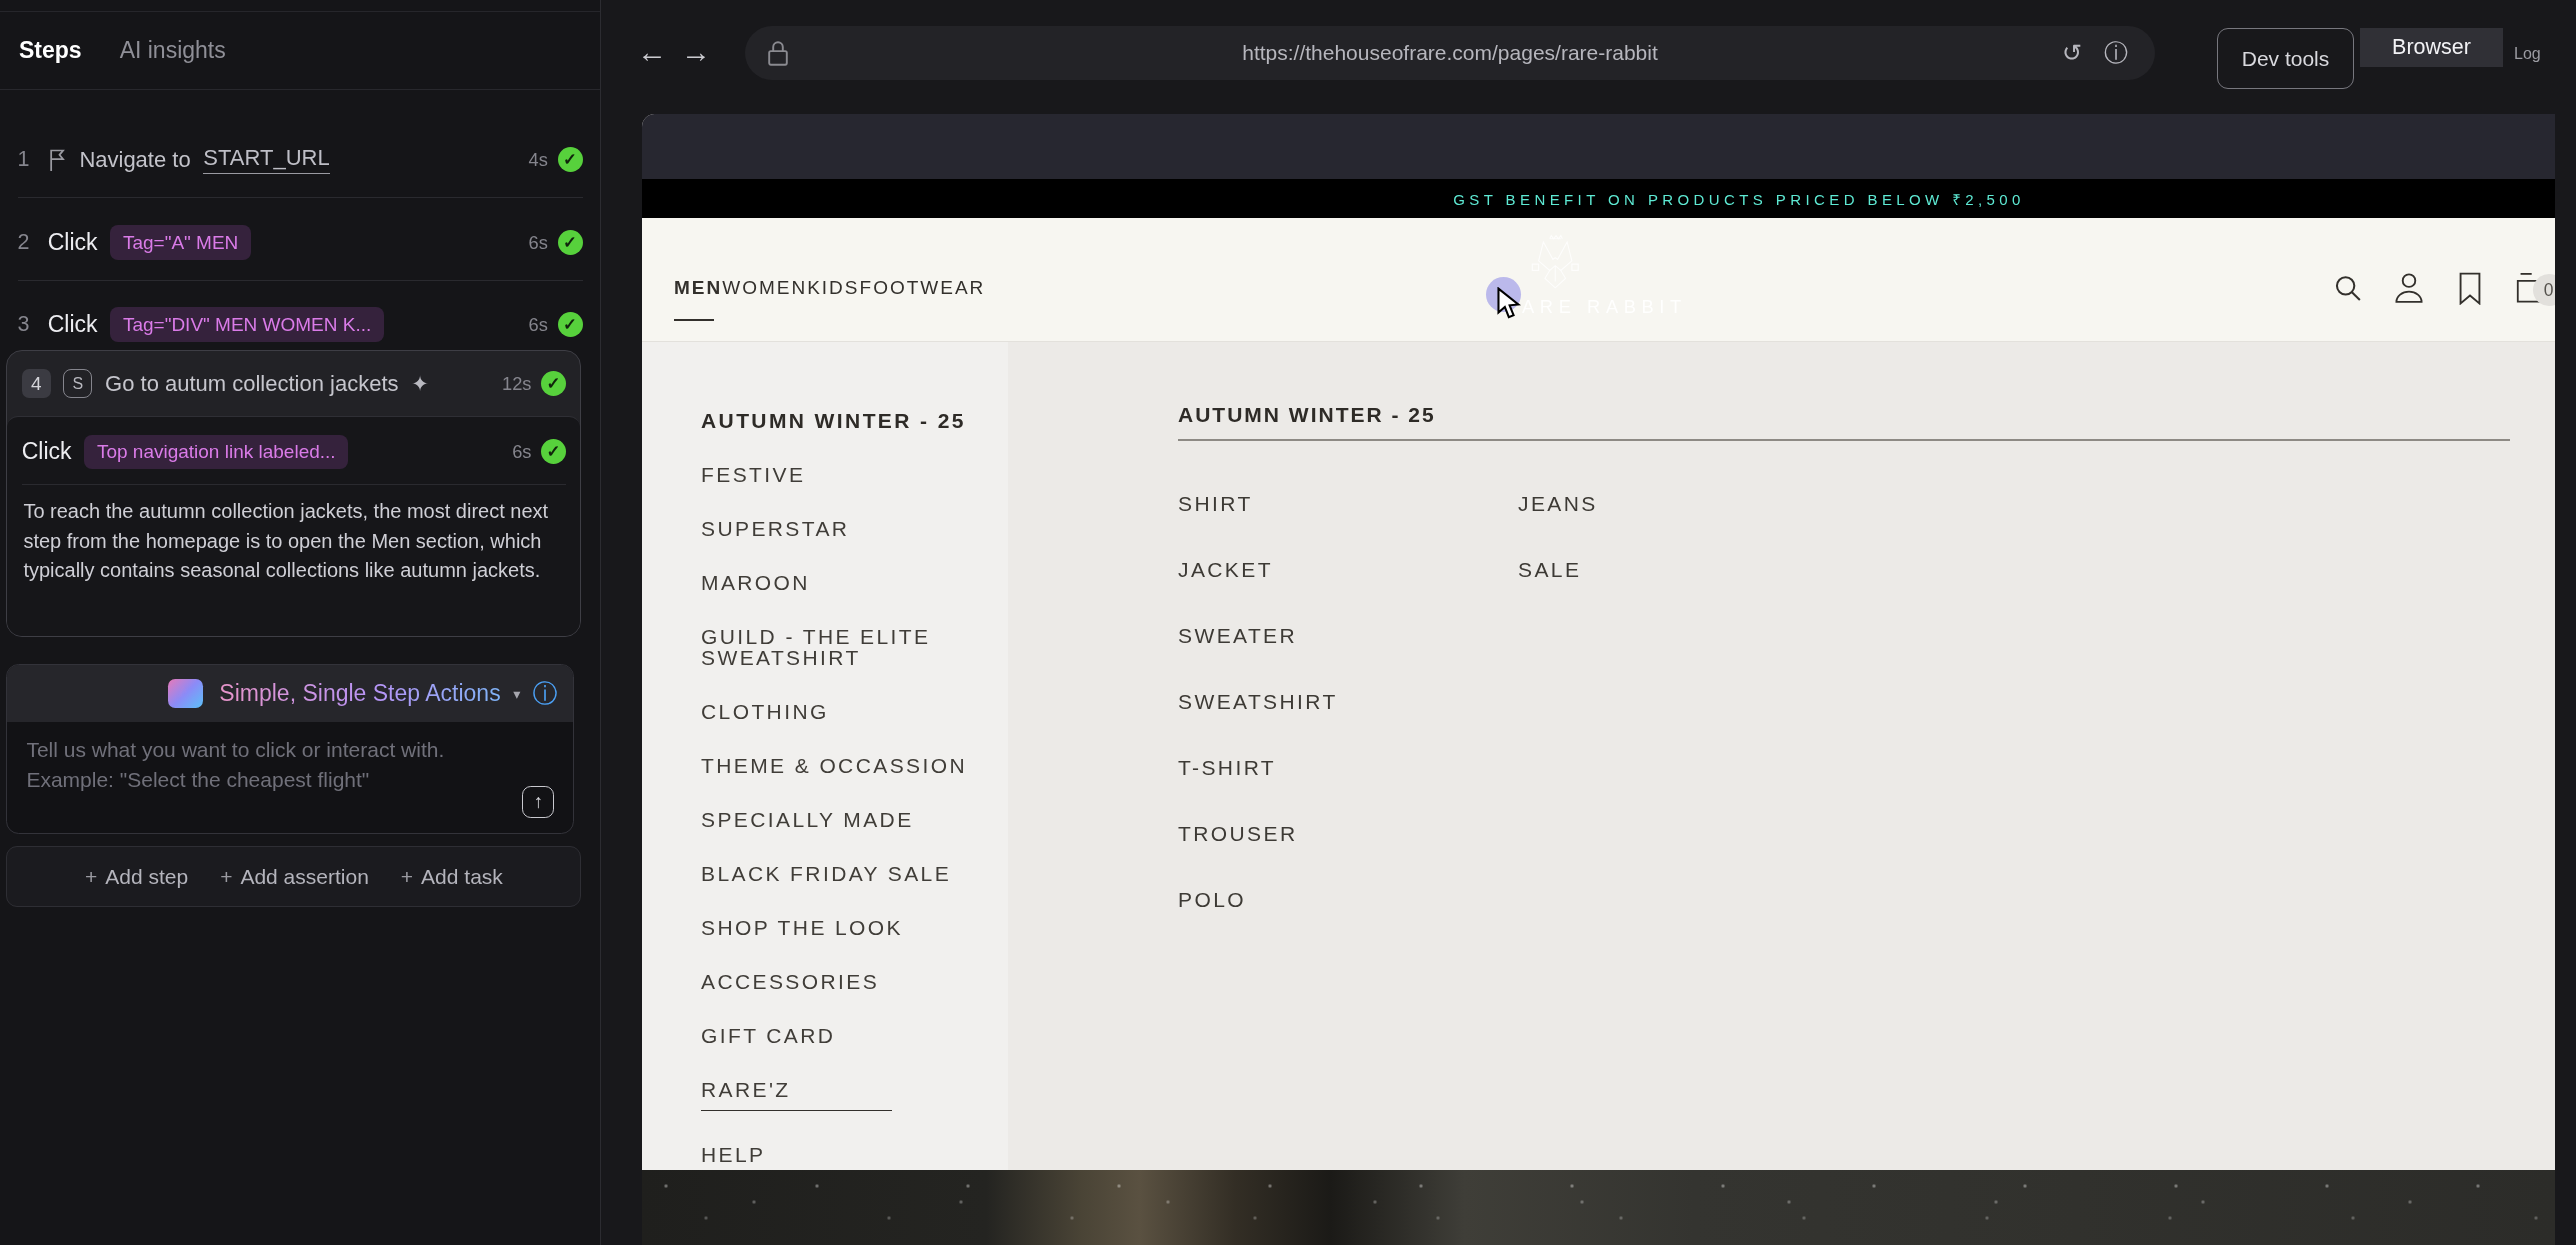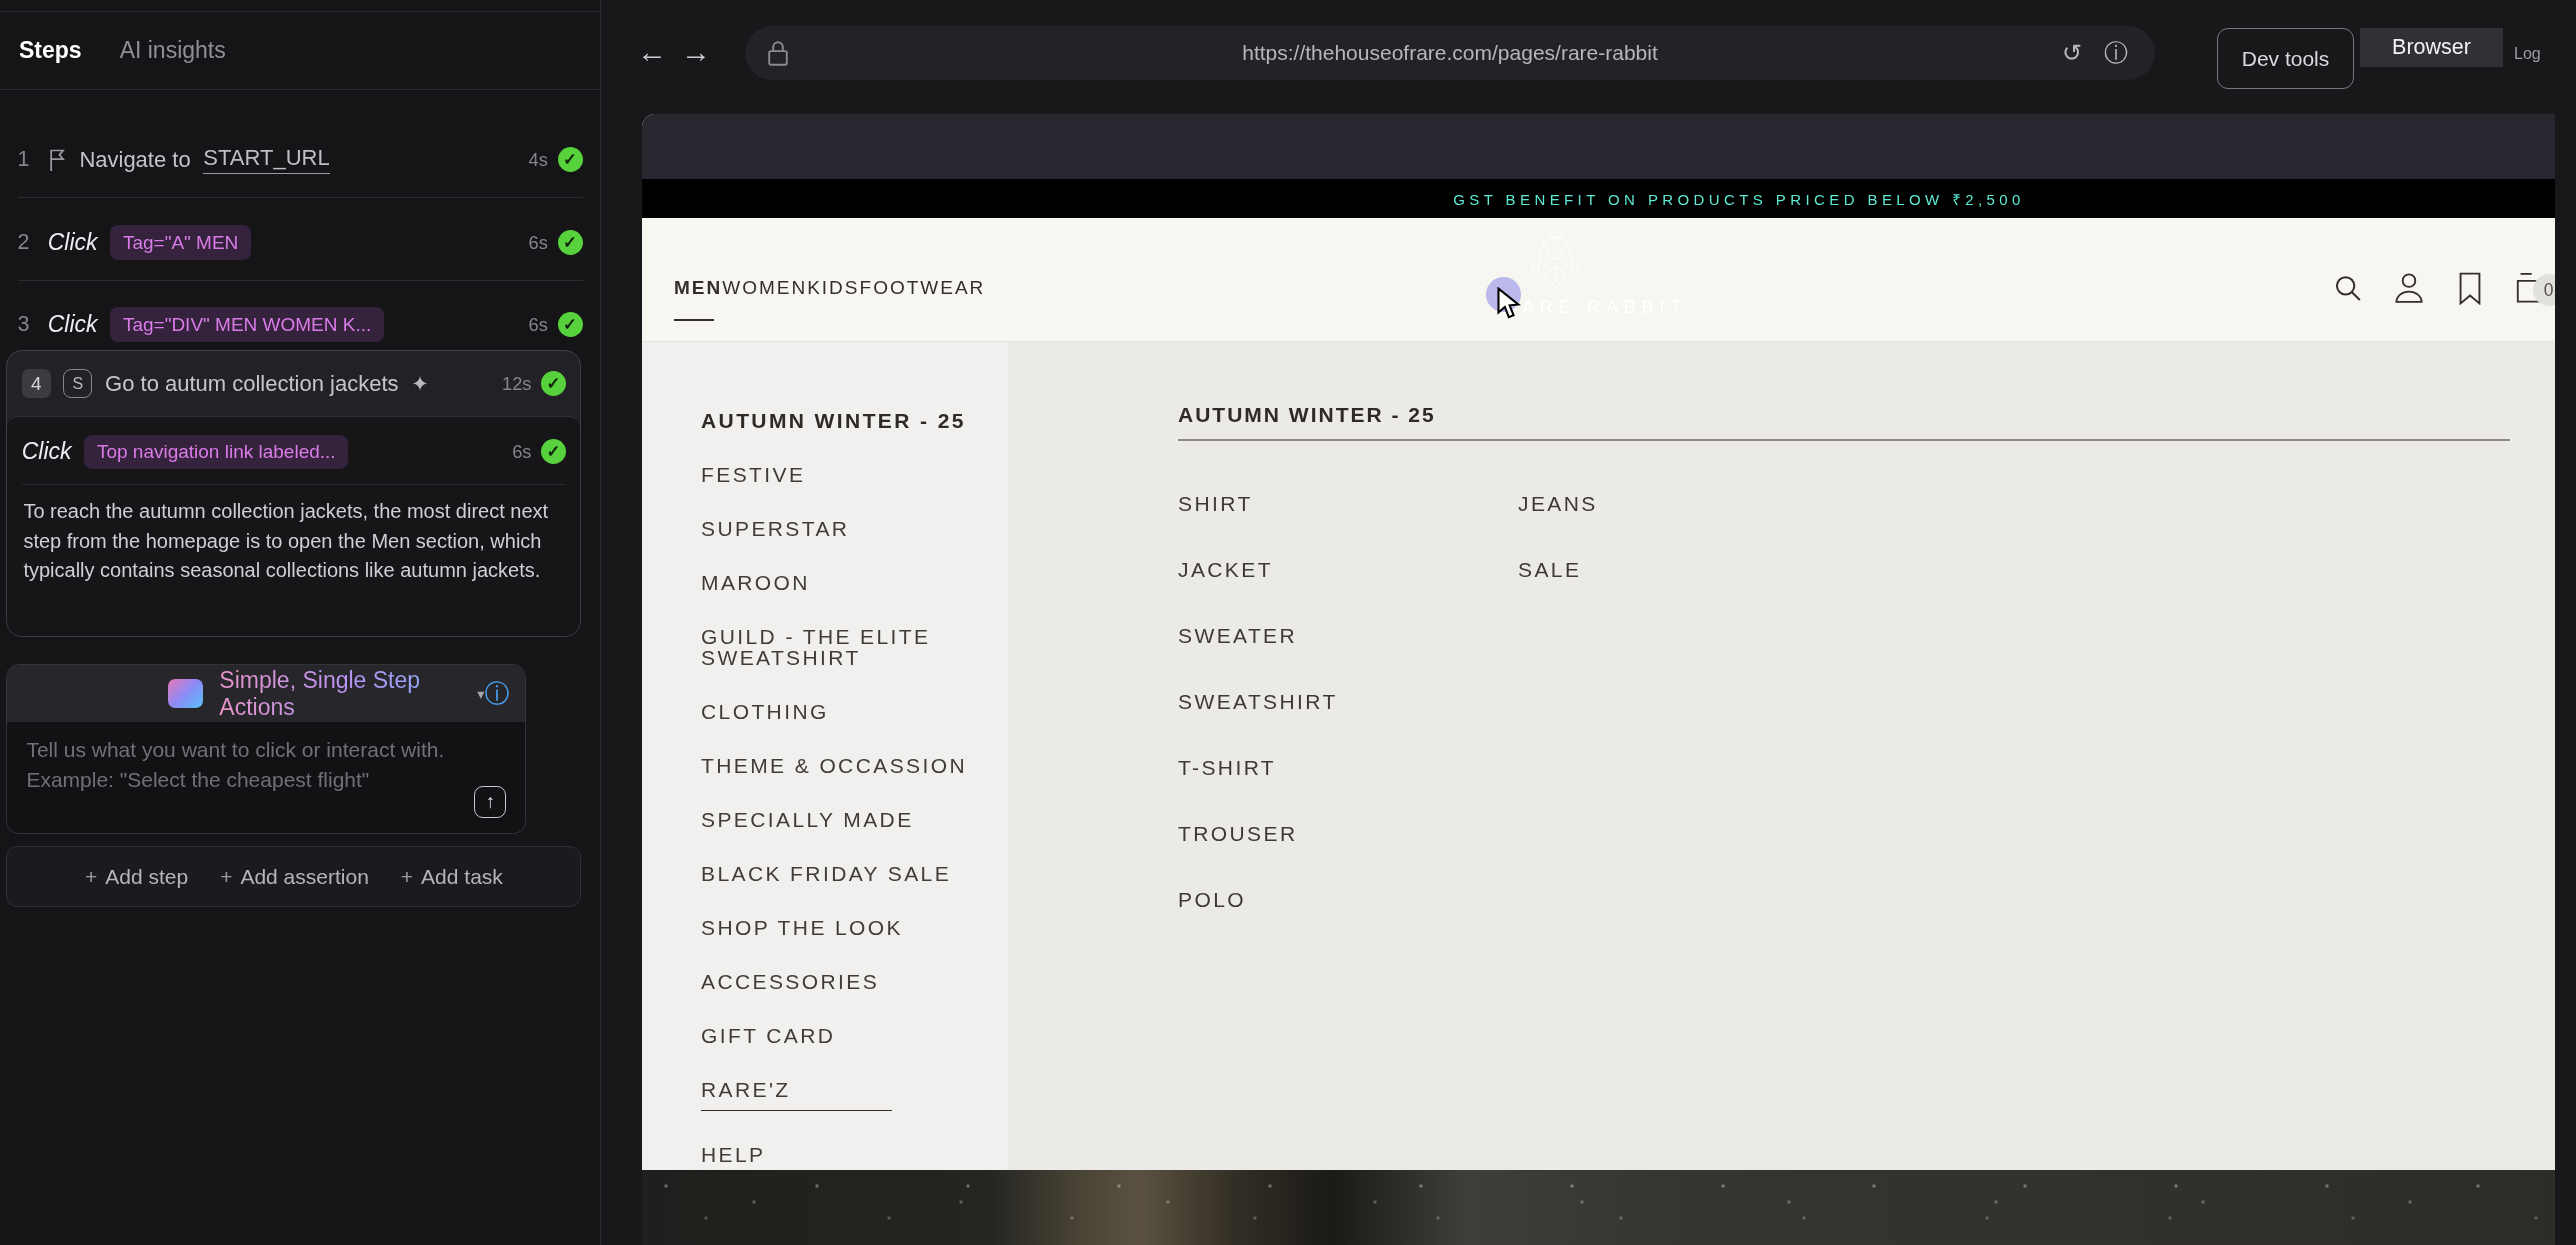--- a/index.html
+++ b/index.html
@@ -9,42 +9,42 @@
 
   
   .sidebar { position:absolute; left:0; top:0; width:601px; height:1246px; background:#151518; border-right:0.8px solid #2c2c31; }
   .sb-tabs { position:absolute; left:0; top:11px; width:100%; height:79px; border-bottom:0.8px solid #28282d; border-top:0.8px solid #26262b; display:flex; align-items:center; gap:38px; padding:0 19px; }
   .sb-tab { font-size:23px; color:#8f8f97; cursor:pointer; }
   .sb-tab.active { color:#ffffff; font-weight:700; }
 
   .step-row { position:absolute; left:0; width:100%; display:flex; align-items:center; gap:12.7px; padding:0 17.5px; }
   .step-num { color:#85858d; font-size:21.5px; min-width:17.5px; }
   .step-text { color:#c3c3ca; font-size:22px; }
-  .step-action { color:#ededf1; font-size:23px;font-style:italic; }
+  .step-action { color:#ededf1; font-size:23px; }
   .link-under { color:#bebec6; border-bottom:1.6px solid #9a9aa1; padding-bottom:1.6px; }
   .badge { background:#35223c; color:#da7be8; font-size:19px; padding:6.4px 12.7px; border-radius:8px; white-space:nowrap; }
   .right-meta { margin-left:auto; display:flex; align-items:center; gap:9.6px; }
   .dur { color:#85858d; font-size:18.3px; }
   .check { width:25px; height:25px; border-radius:50%; background:#57d13c; color:#10230c; font-size:16.7px; font-weight:700; display:flex; align-items:center; justify-content:center; }
   .sb-divider { position:absolute; left:17.5px; right:17.5px; height:0.8px; background:#2a2a2f; }
 
   .flag-icon svg { display:block; }
 
   .task-card { position:absolute; left:6.4px; top:350px; width:575px; height:287px; border:0.8px solid #3e3e45; border-radius:16px; background:#222226; overflow:hidden; }
   .task-head { height:65px; display:flex; align-items:center; gap:12.7px; padding:0 14.3px; }
   .idx-badge { width:29px; height:29px; border-radius:7.2px; background:#3b3b42; color:#d5d5da; font-size:19px; display:flex; align-items:center; justify-content:center; }
   .key-badge { width:29px; height:29px; border-radius:8px; border:1.6px solid #85858d; color:#b9b9c0; font-size:16px; display:flex; align-items:center; justify-content:center; }
   .task-title { color:#c6c6cd; font-size:22px; }
   .sparkle { color:#b9b9c0; font-size:21px; }
   .task-body { background:#161619; border-top:0.8px solid #2f2f35; border-radius:11px 11px 0 0; height:221px; }
   .task-sub { display:flex; align-items:center; gap:12.7px; padding:17.5px 14.3px 14.3px 14.3px; }
   .task-body .inner-div { height:0.8px; background:#2a2a2f; margin:0 14.3px; }
   .task-desc { padding:12.7px 16px; color:#cfcfd6; font-size:20px; line-height:29.5px; }
 
-  .ai-card { position:absolute; left:6.4px; top:664px; width:520px; height:170px; border:0.8px solid #33333a; border-radius:12.7px; background:#121215; overflow:hidden; }
+  .ai-card { position:absolute; left:6.4px; top:664px; width:568px; height:170px; border:0.8px solid #33333a; border-radius:12.7px; background:#121215; overflow:hidden; }
   .ai-head { height:57px; background:#26262b; display:flex; align-items:center; padding:0 16px; }
   .ai-badge-outer { margin-left:145px; padding:1.6px; border-radius:7.2px; background:linear-gradient(135deg,#e879b8,#8b8bf7,#5bc0f8); }
   .ai-badge-inner { display:block; padding:1.6px 6.4px; border-radius:5.6px; background:#26262b;
      background-image:linear-gradient(135deg,#e879b8,#8b8bf7,#5bc0f8); background-clip:text; -webkit-background-clip:text; color:transparent; font-size:19px; font-weight:700; }
   .ai-label { margin-left:16px; font-size:23px; background:linear-gradient(90deg,#e794c9 0%, #b794f6 55%, #7fb3f7 100%); background-clip:text; -webkit-background-clip:text; color:transparent; cursor:pointer; }
   .ai-caret { margin-left:12.7px; color:#a6a6ae; font-size:14.3px; }
   .ai-info { margin-left:auto; color:#4ba0f5; font-size:25px; cursor:pointer; }
   .ai-body { position:relative; height:113px; }
   .ai-input { position:absolute; left:19px; top:12.7px; width:478px; height:88px; background:transparent; border:none; outline:none; resize:none; color:#e8e8ec; font-family:"Liberation Sans",sans-serif; font-size:21px; line-height:30px; }
   .ai-input::placeholder { color:#70707a; }

